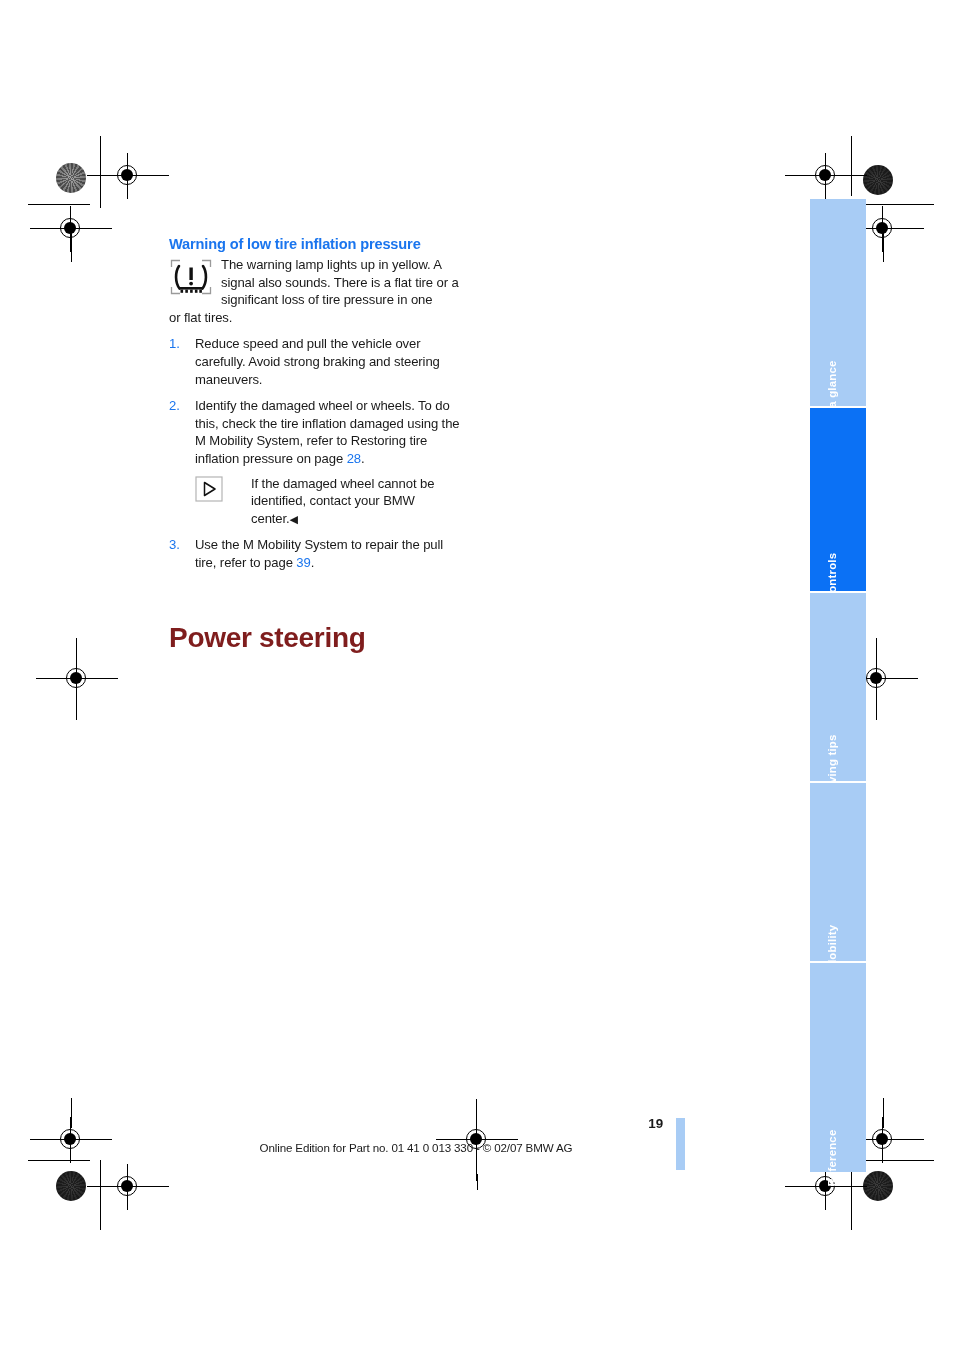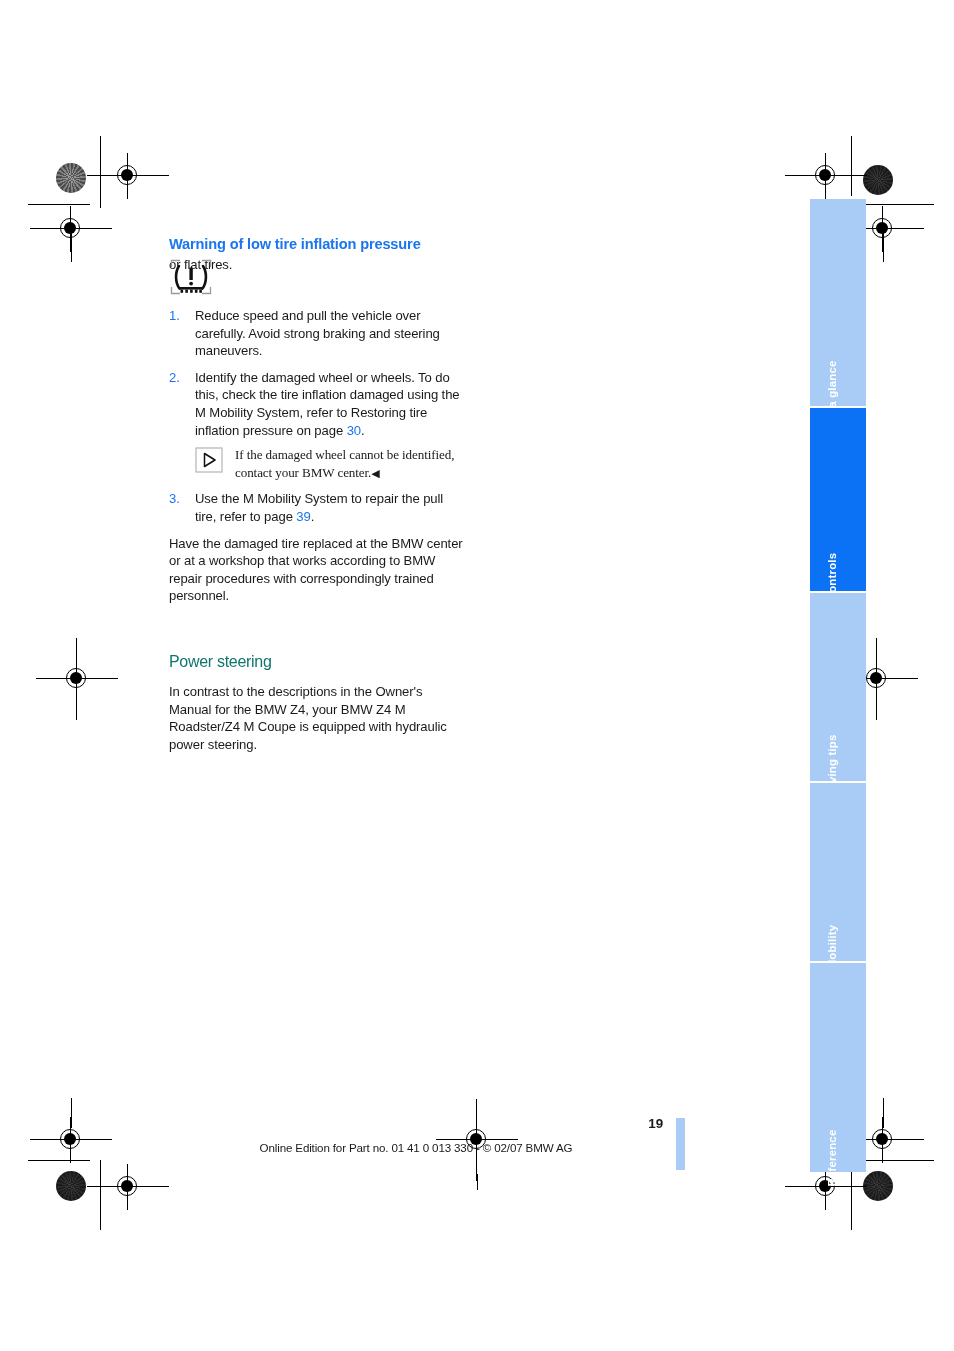--- a/index.html
+++ b/index.html
@@ -95,23 +95,23 @@
 
   .h2 {
     font-size: 14.6px;
     font-weight: bold;
     color: #1a75ee;
     letter-spacing: -0.15px;
     line-height: 17px;
     margin: 0 0 3px 0;
   }
   .h1 {
-    font-size: 16px;
-    font-weight: normal;
-    color: #0f766e;
+    font-size: 28px;
+    font-weight: bold;
+    color: #7f1d1d;
     letter-spacing: -0.3px;
     line-height: 25px;
     margin: 0 0 9px 0;
   }
 
   p.body {
     font-size: 13.1px;
     line-height: 17.6px;
     margin: 0 0 0 0;
     letter-spacing: -0.1px;
@@ -171,25 +171,24 @@
     margin-top: 7px;
     margin-left: 26px;
     min-height: 30px;
   }
   .note .glyph {
     position: absolute;
     left: 0;
     top: 1px;
   }
   .note .txt {
-    padding-left: 40px;
+    padding-left: 56px;
     font-size: 13.1px;
     line-height: 17.6px;
     letter-spacing: -0.1px;
-    font-family: Liberation Serif, serif;
   }
   .endmark {
     font-size: 11px;
     line-height: 1;
   }
 
   .spacer-sm { height: 9px; }
   .spacer-lg { height: 44px; }
 
   
@@ -381,32 +380,33 @@
           <rect x="16.3" y="31.6" width="2.6" height="3.2" fill="#111"></rect>
           <rect x="21.1" y="31.6" width="2.6" height="3.2" fill="#111"></rect>
           <rect x="25.9" y="31.6" width="2.6" height="3.2" fill="#111"></rect>
           <rect x="30.3" y="31.6" width="2.6" height="3.2" fill="#111"></rect>
 
           <rect x="20.4" y="9.5" width="3.4" height="12.5" fill="#111"></rect>
           <circle cx="22.1" cy="25.6" r="1.9" fill="#111"></circle>
         </svg>
       </span>
       <div class="txt runaround">
+        <span class="ind">The warning lamp lights up in yellow. A signal also sounds. There is a flat tire or a significant loss of tire pressure in one</span>
         <span>or flat tires.</span>
       </div>
     </div>
 
     <ol class="steps">
       <li>
         <span class="num">1.</span>
         <span>Reduce speed and pull the vehicle over carefully. Avoid strong braking and steering maneuvers.</span>
       </li>
       <li>
         <span class="num">2.</span>
-        <span>Identify the damaged wheel or wheels. To do this, check the tire inflation damaged using the M Mobility System, refer to Restoring tire inflation pressure on page </span><span class="pageref">30</span><span>.</span>
+        <span>Identify the damaged wheel or wheels. To do this, check the tire inflation damaged using the M Mobility System, refer to Restoring tire inflation pressure on page </span><span class="pageref">28</span><span>.</span>
       </li>
     </ol>
 
     <div class="note">
       <span class="glyph">
         <svg width="28" height="26" viewBox="0 0 28 26" aria-hidden="true">
           <rect x="1" y="1" width="26" height="24" fill="#ffffff" stroke="#b4b4b4" stroke-width="1.2"></rect>
           <path d="M9.5 6.5 L20 13 L9.5 19.5 Z" fill="none" stroke="#111" stroke-width="1.5" stroke-linejoin="round"></path>
         </svg>
       </span>
@@ -416,26 +416,24 @@
     </div>
 
     <ol class="steps">
       <li>
         <span class="num">3.</span>
         <span>Use the M Mobility System to repair the pull tire, refer to page </span><span class="pageref">39</span><span>.</span>
       </li>
     </ol>
 
     <div class="spacer-sm"></div>
-    <p class="body">Have the damaged tire replaced at the BMW center or at a workshop that works according to BMW repair procedures with correspondingly trained personnel.</p>
 
     <div class="spacer-lg"></div>
 
     <h1 class="h1">Power steering</h1>
-    <p class="body">In contrast to the descriptions in the Owner's Manual for the BMW Z4, your BMW Z4 M Roadster/Z4 M Coupe is equipped with hydraulic power steering.</p>
   </div>
 
   <div id="sidetabs">
     <div class="tab" style="height:209px;">
       <span class="label">At a glance</span>
     </div>
     <div class="tab active" style="height:185px;">
       <span class="label">Controls</span>
     </div>
     <div class="tab" style="height:190px;">

